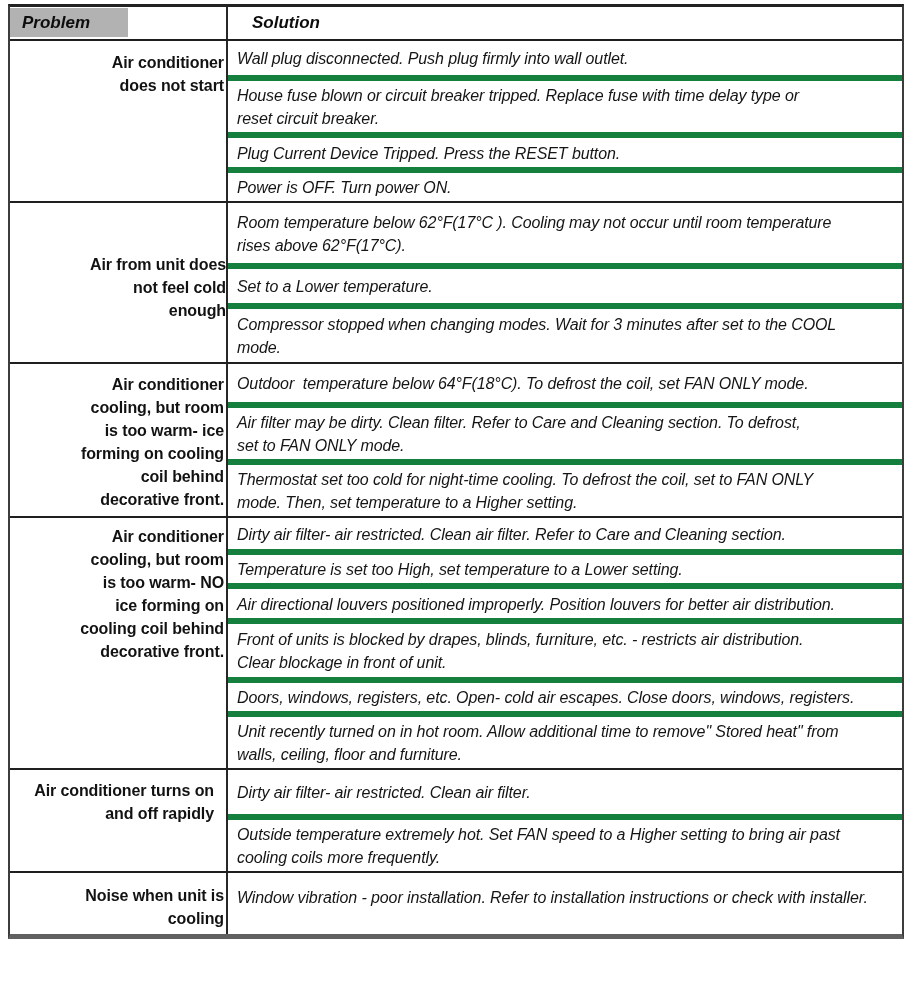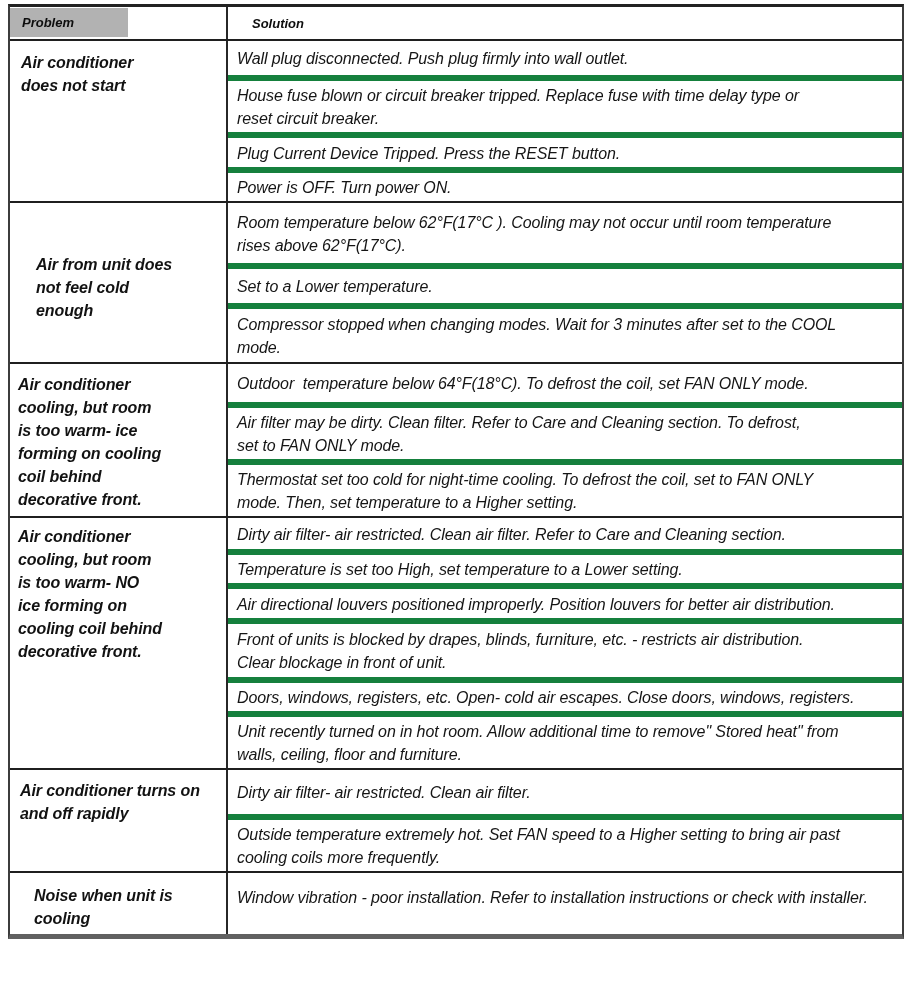--- a/index.html
+++ b/index.html
@@ -20,21 +20,21 @@
     border-right: 2px solid #3c3c3c;
     background: #ffffff;
   }
   
   .header-row {
     display: flex;
     height: 34px;
     border-bottom: 2px solid #1f1f1f;
     font-style: italic;
     font-weight: bold;
-    font-size: 13px;
+    font-size: 17px;
   }
   .header-problem { width: 216px; }
   .problem-box {
     width: 118px; height: 29px;
     margin-top: 1px;
     background: #b2b2b2;
     display: flex; align-items: center;
     padding-left: 12px;
     color: #0d0d0d;
   }
@@ -43,27 +43,27 @@
     border-left: 2px solid #272727;
     display: flex; align-items: center;
     padding-left: 24px;
     color: #0d0d0d;
   }
   
   .group { display: flex; }
   .group + .group { border-top: 2px solid #1f1f1f; }
   .problem-cell {
     width: 216px;
-    font-style: italic;
     font-weight: bold;
     font-size: 16px;
     line-height: 23px;
     letter-spacing: -0.1px;
     white-space: pre-wrap;
     color: #121212;
+    text-align: right;
   }
   .g1 .problem-cell { padding: 10px 2px 4px 11px; }
   .g2 .problem-cell { padding: 50px 0 4px 26px; }
   .g3 .problem-cell { padding: 9px 2px 4px 8px; }
   .g4 .problem-cell { padding: 7px 2px 4px 8px; }
   .g5 .problem-cell { padding: 9px 12px 4px 10px; }
   .g6 .problem-cell { padding: 11px 2px 4px 24px; }
   .solutions {
     flex: 1;
     border-left: 2px solid #272727;

